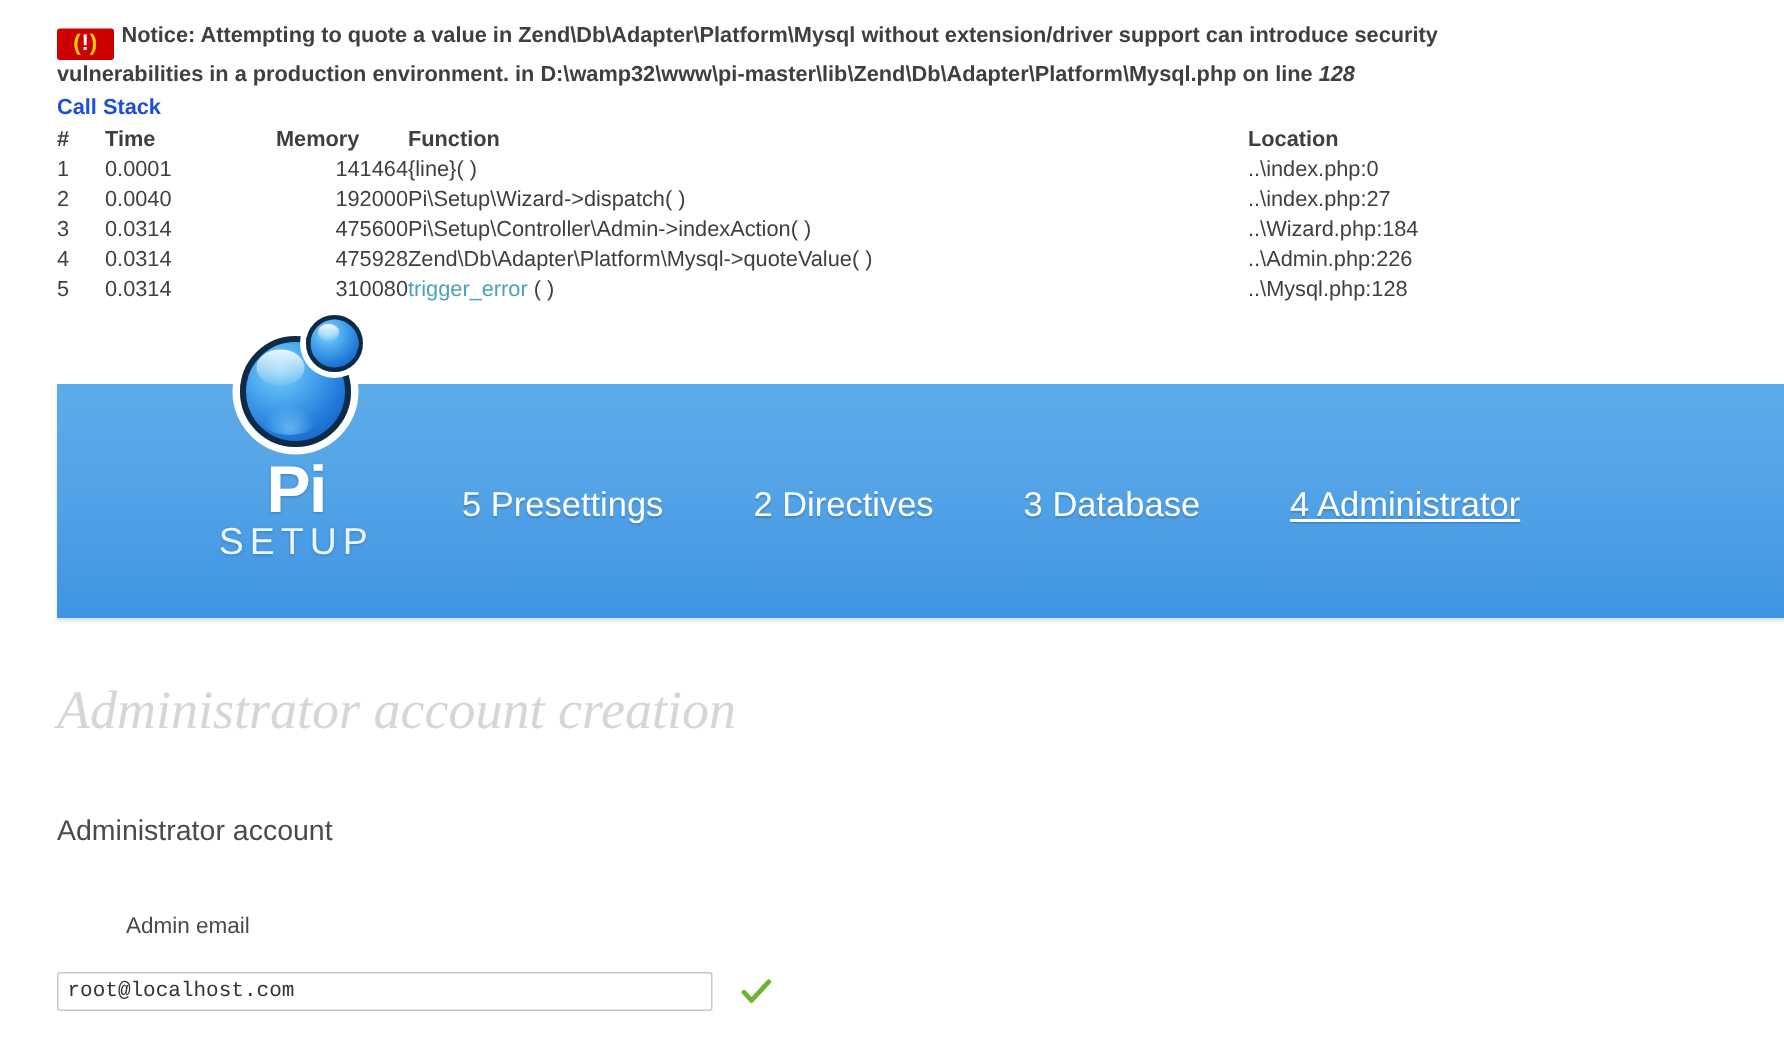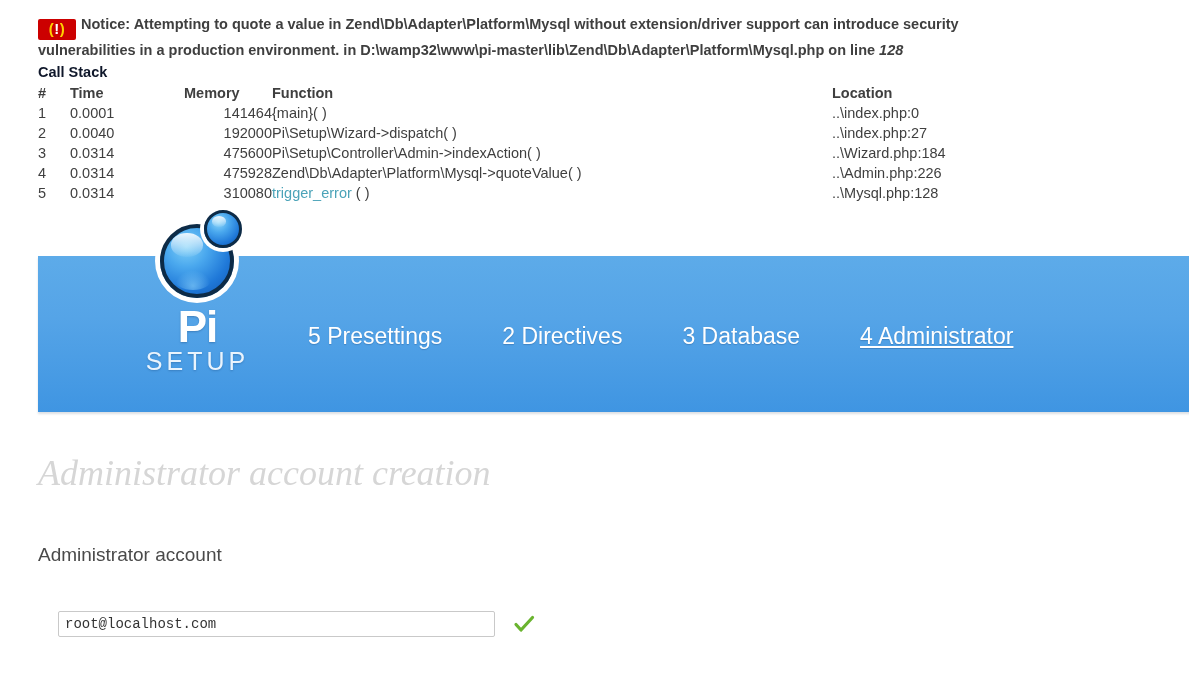--- a/index.html
+++ b/index.html
@@ -46,21 +46,21 @@
 
   
   #call-stack {
     position: absolute;
     left: 38px; top: 63px;
     width: 1000px;
   }
   .cs-title {
     font-size: 14.5px;
     font-weight: bold;
-    color: #0f172a;
+    color: #1d4ed8;
     line-height: 19px;
     margin: 0 0 1px 0;
   }
   table.cs-table {
     border-collapse: collapse;
     font-family: "Liberation Sans", sans-serif;
     font-size: 14.5px;
     color: #3f3f3f;
   }
   table.cs-table th {
@@ -213,24 +213,23 @@
     position: absolute;
     left: 42px; top: 609px;
     font-family: "Liberation Sans", sans-serif;
     font-size: 15px;
     color: #4a4a4a;
     white-space: nowrap;
     margin-left: 42px;
   }
   #field-row {
     position: absolute;
-    left: 38px; top: 611px;
+    left: 38px; top: 648px;
     display: flex;
     align-items: center;
-    margin-left: 20px;
   }
   #admin-email-input {
     width: 437px;
     height: 26px;
     padding: 2px 6px;
     border: 1px solid #c9c9c9;
     border-radius: 2px;
     background: #ffffff;
     font-family: "Liberation Mono", monospace;
     font-size: 14px;
@@ -265,21 +264,21 @@
         <th class="col-mem">Memory</th>
         <th class="col-func">Function</th>
         <th class="col-loc">Location</th>
       </tr>
     </thead>
     <tbody id="cs-body">
         <tr>
           <td class="col-num">1</td>
           <td class="col-time">0.0001</td>
           <td class="col-mem">141464</td>
-          <td class="col-func">{main}( )</td>
+          <td class="col-func">{line}( )</td>
           <td class="col-loc">..\index.php:0</td>
         </tr>
         <tr>
           <td class="col-num">2</td>
           <td class="col-time">0.0040</td>
           <td class="col-mem">192000</td>
           <td class="col-func">Pi\Setup\Wizard-&gt;dispatch( )</td>
           <td class="col-loc">..\index.php:27</td>
         </tr>
         <tr>

